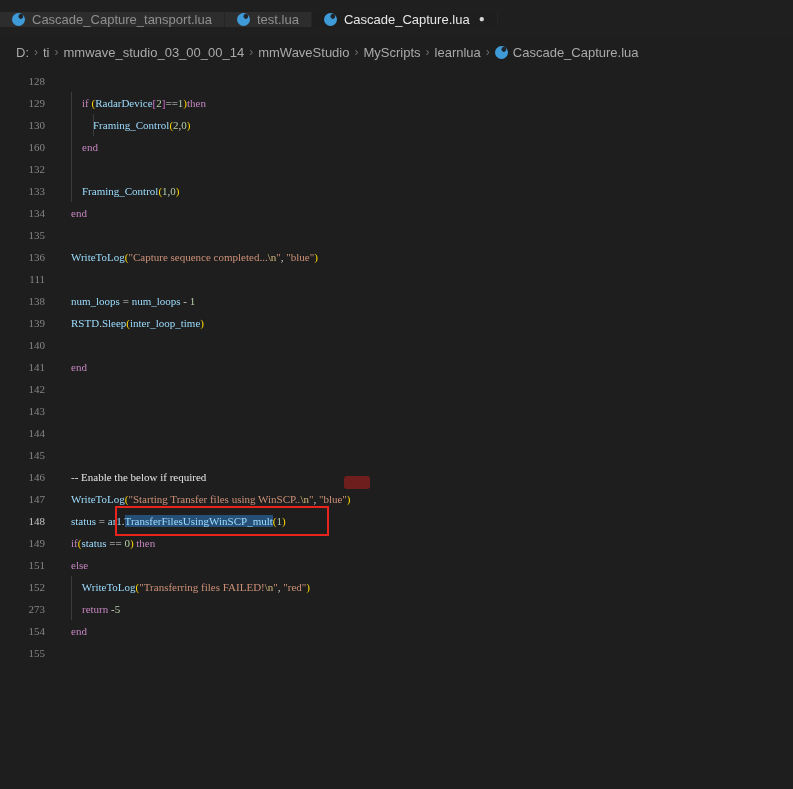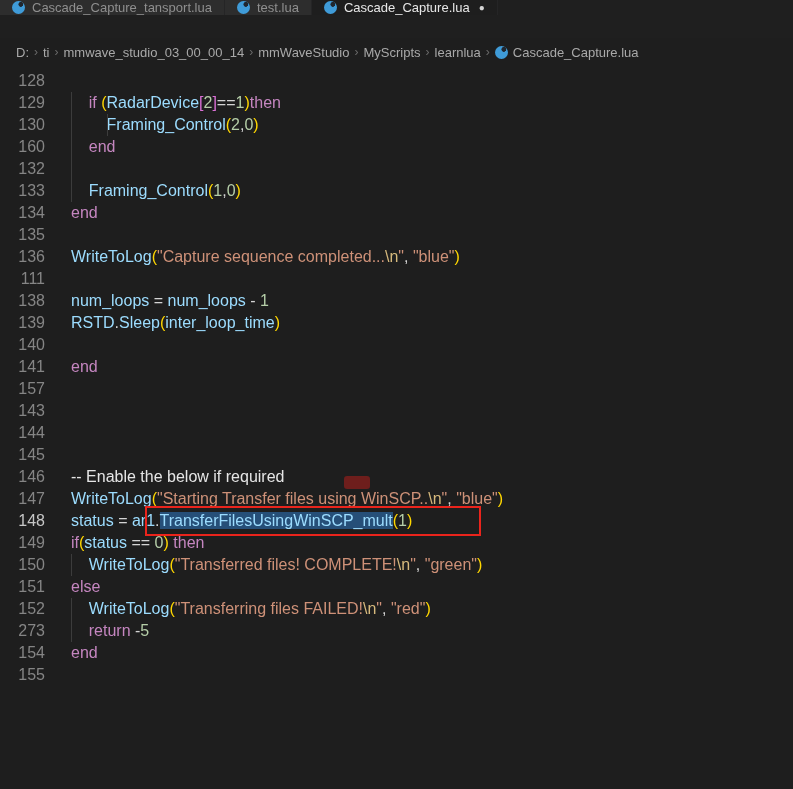--- a/index.html
+++ b/index.html
@@ -1,38 +1,38 @@
 <!DOCTYPE html>
 <html><head>
 <meta charset="utf-8">
 <style>
   html,body{margin:0;padding:0;background:#1e1e1e;width:793px;height:789px;overflow:hidden}
   .window{width:793px;height:789px;display:flex;flex-direction:column;background:#1e1e1e}
 
   
-  .tabbar{display:flex;height:38px;background:#1f1f1f;flex:none;align-items:flex-start}
+  .tabbar{display:flex;height:38px;background:#1f1f1f;flex:none;align-items:center}
   .tab{display:flex;align-items:center;padding:0 12px;background:#2d2d2d;border-right:1px solid #252526;cursor:pointer;user-select:none}
   .tab.active{background:#1e1e1e}
   .tab-label{font:13px "Liberation Sans",sans-serif;color:#8f8f8f;margin-left:7px;white-space:nowrap}
   .tab.active .tab-label{color:#e7e7e7}
   .dot{color:#d4d4d4;margin-left:9px;font-size:10px;line-height:1}
   .lua-icon{width:13px;height:13px;flex:none;border-radius:50%;
     background:radial-gradient(circle at 68% 26%, #20262e 0 2.1px, #3f9bd8 2.7px)}
 
   
   .breadcrumbs{height:28px;display:flex;align-items:center;padding-left:16px;background:#1e1e1e;
     font:13px "Liberation Sans",sans-serif;color:#a9a9a9;flex:none;white-space:nowrap}
   .crumb{cursor:pointer}
   .crumb-file{display:flex;align-items:center;gap:5px}
   .sep{color:#6a6a6a;margin:0 5px;font-size:12px}
 
   
   .editor{position:relative;flex:1;background:#1e1e1e;overflow:hidden}
   #lines{padding-top:4px}
-  .row{display:flex;height:22px;line-height:22px;font-family:Liberation Sans, sans-serif;font-size:16px}
+  .row{display:flex;height:22px;line-height:22px;font-family:Liberation Serif, serif;font-size:11px}
   .ln{width:45px;flex:none;text-align:right;color:#858585;user-select:none}
   .row.active .ln{color:#c6c6c6}
   .code{position:relative;flex:1;padding-left:26px;white-space:pre;color:#d4d4d4}
   .guide{position:absolute;top:0;bottom:0;width:1px;background:#3c3c3c}
 
   .tk.pl{color:#d4d4d4}
   .tk.kw{color:#c586c0}
   .tk.id{color:#9cdcfe}
   .tk.num{color:#b5cea8}
   .tk.str{color:#ce9178}
@@ -136,21 +136,21 @@
         </div>
         <div class="row">
           <span class="ln">140</span>
           <span class="code"></span>
         </div>
         <div class="row">
           <span class="ln">141</span>
           <span class="code"><span class="tk kw">end</span></span>
         </div>
         <div class="row">
-          <span class="ln">157</span>
+          <span class="ln">142</span>
           <span class="code"></span>
         </div>
         <div class="row">
           <span class="ln">143</span>
           <span class="code"></span>
         </div>
         <div class="row">
           <span class="ln">144</span>
           <span class="code"></span>
         </div>
@@ -168,24 +168,20 @@
         </div>
         <div class="row active">
           <span class="ln">148</span>
           <span class="code"><span class="tk id">status</span><span class="tk pl"> = </span><span class="tk id">ar1</span><span class="tk pl">.</span><span class="tk id sel">TransferFilesUsingWinSCP_mult</span><span class="tk b1">(</span><span class="tk num">1</span><span class="tk b1">)</span><div class="redbox"></div></span>
         </div>
         <div class="row">
           <span class="ln">149</span>
           <span class="code"><span class="tk kw">if</span><span class="tk b1">(</span><span class="tk id">status</span><span class="tk pl"> == </span><span class="tk num">0</span><span class="tk b1">)</span><span class="tk pl"> </span><span class="tk kw">then</span></span>
         </div>
         <div class="row">
-          <span class="ln">150</span>
-          <span class="code"><span class="guide" style="left: calc(0ch + 26px);"></span><span class="tk pl">    </span><span class="tk id">WriteToLog</span><span class="tk b1">(</span><span class="tk str">"Transferred files! COMPLETE!</span><span class="tk esc">\n</span><span class="tk str">"</span><span class="tk pl">, </span><span class="tk str">"green"</span><span class="tk b1">)</span></span>
-        </div>
-        <div class="row">
           <span class="ln">151</span>
           <span class="code"><span class="tk kw">else</span></span>
         </div>
         <div class="row">
           <span class="ln">152</span>
           <span class="code"><span class="guide" style="left: calc(0ch + 26px);"></span><span class="tk pl">    </span><span class="tk id">WriteToLog</span><span class="tk b1">(</span><span class="tk str">"Transferring files FAILED!</span><span class="tk esc">\n</span><span class="tk str">"</span><span class="tk pl">, </span><span class="tk str">"red"</span><span class="tk b1">)</span></span>
         </div>
         <div class="row">
           <span class="ln">273</span>
           <span class="code"><span class="guide" style="left: calc(0ch + 26px);"></span><span class="tk pl">    </span><span class="tk kw">return</span><span class="tk pl"> -</span><span class="tk num">5</span></span>

